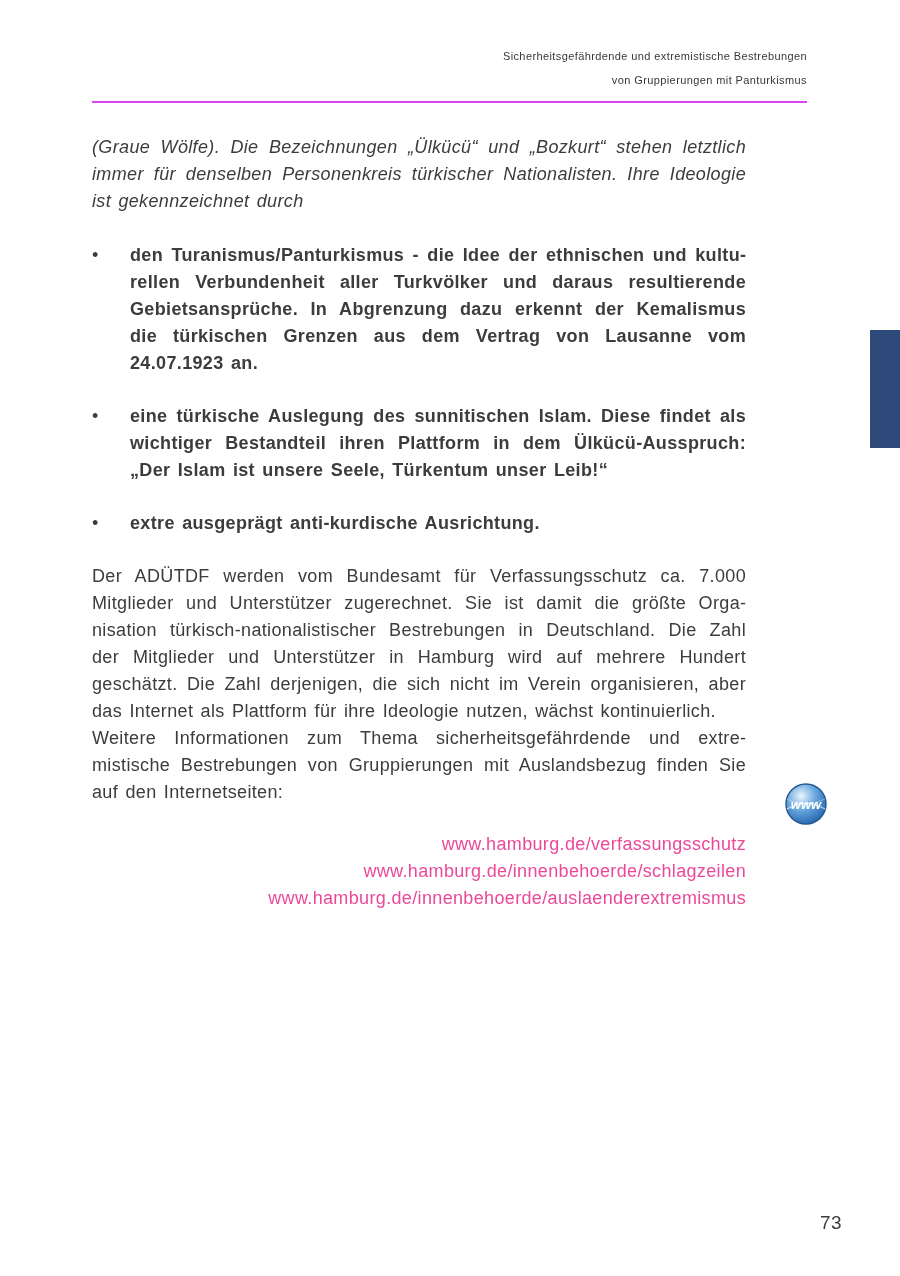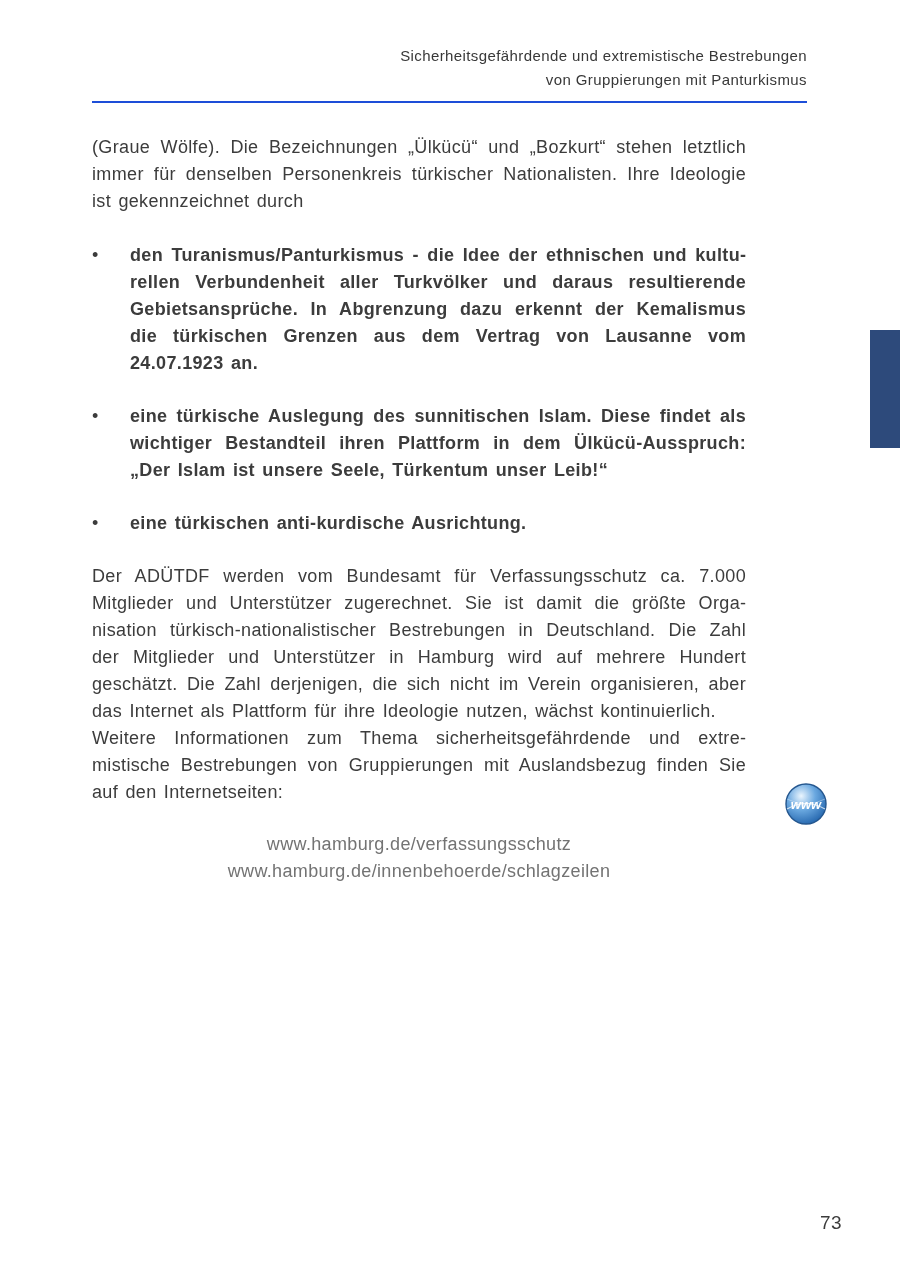--- a/index.html
+++ b/index.html
@@ -16,58 +16,58 @@
     overflow: hidden;
   }
 
   
   .header {
     position: absolute;
     left: 92px;
     top: 44px;
     width: 715px;
     text-align: right;
-    font-size: 15px;
+    font-size: 11px;
     line-height: 24px;
     letter-spacing: 0.4px;
     padding-bottom: 9px;
-    border-bottom: 2px solid #1d4ed8;
+    border-bottom: 2px solid #d946ef;
     color: #383838;
   }
 
   
   .content {
     position: absolute;
     left: 92px;
     top: 134px;
     width: 654px;
     font-size: 18px;
     line-height: 27px;
     letter-spacing: 0.35px;
     word-spacing: 2px;
     text-align: justify;
     hyphens: manual;
     -webkit-hyphens: manual;
   }
 
   .para { margin: 0; }
-  .intro { margin-bottom: 27px; }
+  .intro { margin-bottom: 27px; font-style: italic; }
 
   ul.bullets { list-style: none; margin: 0 0 8px 0; }
   li.bullet-item { display: flex; margin-bottom: 26px; }
   .bullet-glyph { flex: 0 0 38px; width: 38px; text-align: left; }
   .bullet-text { flex: 1 1 auto; text-align: justify; font-weight: bold; }
 
   .members-para { margin-top: 8px; margin-bottom: 0; }
   .info-para { margin-bottom: 25px; }
 
   .links div {
     line-height: 27px;
-    text-align: center;
-    color: #737373;
+    text-align: right;
+    color: #ec4899;
     cursor: pointer;
   }
 
   
   .chapter-tab {
     position: absolute;
     right: 0;
     top: 330px;
     width: 30px;
     height: 118px;
@@ -115,31 +115,32 @@
       <li class="bullet-item">
         <span class="bullet-glyph">•</span>
         <span class="bullet-text">den Turanismus/Panturkismus - die Idee der ethnischen und kultu­rellen Verbundenheit aller Turkvölker und daraus resultierende Gebietsansprüche. In Abgrenzung dazu erkennt der Kemalismus die türkischen Grenzen aus dem Vertrag von Lausanne vom 24.07.1923 an.</span>
       </li>
       <li class="bullet-item">
         <span class="bullet-glyph">•</span>
         <span class="bullet-text">eine türkische Auslegung des sunnitischen Islam. Diese findet als wichtiger Bestandteil ihren Plattform in dem Ülkücü-Ausspruch: „Der Islam ist unsere Seele, Türkentum unser Leib!“</span>
       </li>
       <li class="bullet-item">
         <span class="bullet-glyph">•</span>
-        <span class="bullet-text">eine türkischen anti-kurdische Ausrichtung.</span>
+        <span class="bullet-text">extre ausgeprägt anti-kurdische Ausrichtung.</span>
       </li>
     </ul>
 
     <p class="para members-para">Der ADÜTDF werden vom Bundesamt für Verfassungsschutz ca. 7.000 Mitglieder und Unterstützer zugerechnet. Sie ist damit die größte Orga­nisation türkisch-nationalistischer Bestrebungen in Deutschland. Die Zahl der Mitglieder und Unterstützer in Hamburg wird auf mehrere Hundert geschätzt. Die Zahl derjenigen, die sich nicht im Verein orga­nisieren, aber das Internet als Plattform für ihre Ideologie nutzen, wächst kontinuierlich.</p>
 
     <p class="para info-para">Weitere Informationen zum Thema sicherheitsgefährdende und extre­mistische Bestrebungen von Gruppierungen mit Auslandsbezug finden Sie auf den Internetseiten:</p>
 
     <div class="links">
       <div>www.hamburg.de/verfassungsschutz</div>
       <div>www.hamburg.de/innenbehoerde/schlagzeilen</div>
+      <div>www.hamburg.de/innenbehoerde/auslaenderextremismus</div>
     </div>
 
   </div>
 
   <div class="www-globe-wrap">
     <svg viewBox="0 0 44 44" width="44" height="44" aria-hidden="true">
       <defs>
         <radialGradient id="globeGrad" cx="38%" cy="30%" r="78%">
           <stop offset="0%" stop-color="#eaf5fe"></stop>
           <stop offset="45%" stop-color="#6aa8e0"></stop>

